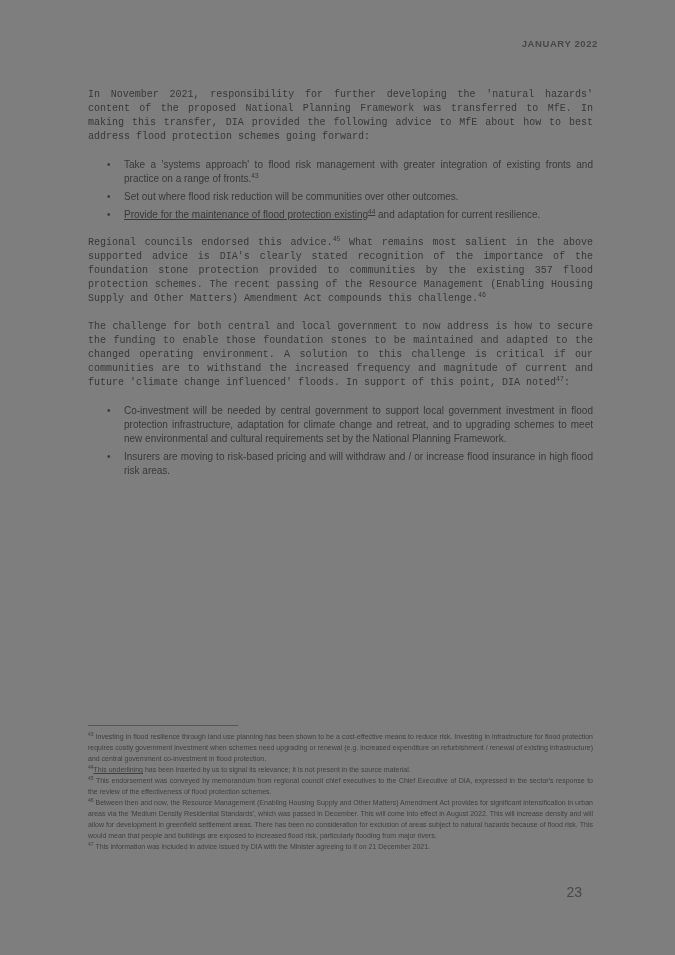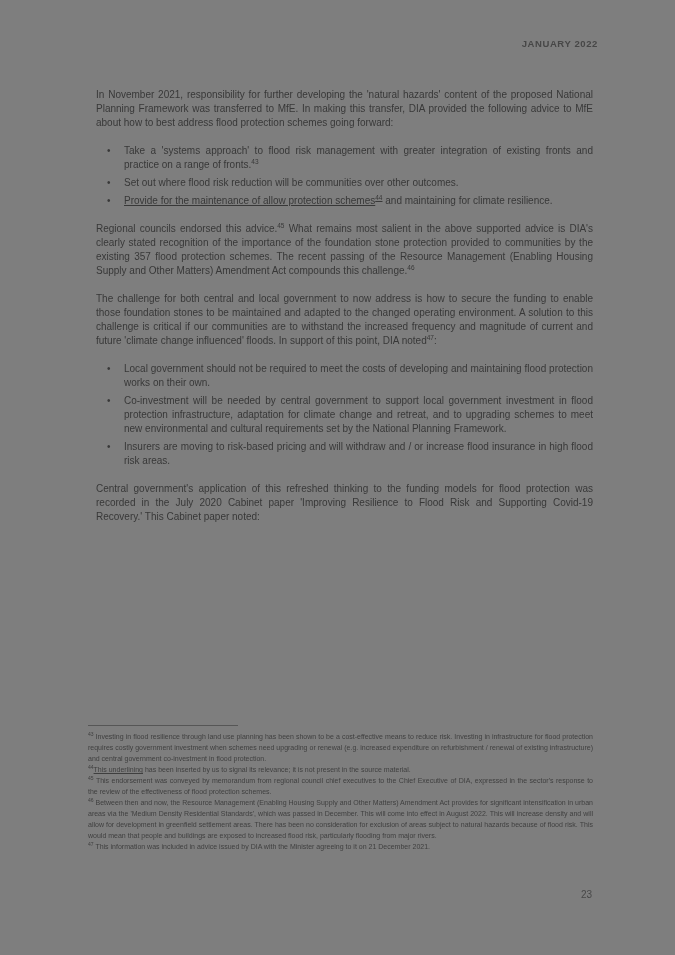--- a/index.html
+++ b/index.html
@@ -8,66 +8,64 @@
     font-family:"Liberation Sans",sans-serif;color:#3a3a3a;overflow:hidden;
   }
   .header-date{
     position:absolute;top:38px;right:48px;
     font-size:9.5px;letter-spacing:.6px;color:#474747;font-weight:bold;
   }
   .body-col{
     position:absolute;top:88px;left:88px;width:505px;
     font-size:10px;line-height:14px;text-align:justify;color:#383838;
   }
-  .body-col p{margin:0 0 14px 8px;}
+  .body-col p{margin:0 0 14px 0;font-family:Liberation Mono, monospace;}
   .body-col ul{margin:0 0 14px 0;padding:0;list-style:none;}
   .body-col li{position:relative;padding-left:36px;margin-bottom:4px;}
   .body-col li::before{content:"\2022";position:absolute;left:19px;top:0;}
   sup{font-size:6.5px;line-height:0;vertical-align:super;}
   .u{text-decoration:underline;}
   .footnotes{
     position:absolute;left:88px;top:725px;width:505px;
     font-size:7px;line-height:11px;text-align:justify;color:#3f3f3f;
   }
   .fn-rule{width:150px;border-top:1px solid #565656;margin:0 0 5px 0;}
   .fn{margin:0;}
   .fn sup{font-size:5px;}
   .page-number{
-    position:absolute;right:54px;bottom:55px;
-    font-size:10px;color:#484848;
+    position:absolute;right:64px;bottom:55px;
+    font-size:14px;color:#484848;
   }
 </style>
 </head>
 <body>
 
 <div class="page">
 
   <div class="header-date">JANUARY 2022</div>
 
   <div class="body-col">
 
     <p>In November 2021, responsibility for further developing the 'natural hazards' content of the proposed National Planning Framework was transferred to MfE. In making this transfer, DIA provided the following advice to MfE about how to best address flood protection schemes going forward:</p>
 
     <ul>
       <li><span>Take a 'systems approach' to flood risk management with greater integration of existing fronts and practice on a range of fronts.</span><sup>43</sup></li>
       <li><span>Set out where flood risk reduction will be communities over other outcomes.</span></li>
-      <li><span class="u">Provide for the maintenance of allow protection schemes</span><sup class="u">44</sup><span> and maintaining for climate resilience.</span></li>
+      <li><span class="u">Provide for the maintenance of flood protection existing</span><sup class="u">44</sup><span> and adaptation for current resilience.</span></li>
     </ul>
 
     <p><span>Regional councils endorsed this advice.</span><sup>45</sup><span> What remains most salient in the above supported advice is DIA's clearly stated recognition of the importance of the foundation stone protection provided to communities by the existing 357 flood protection schemes. The recent passing of the Resource Management (Enabling Housing Supply and Other Matters) Amendment Act compounds this challenge.</span><sup>46</sup></p>
 
     <p><span>The challenge for both central and local government to now address is how to secure the funding to enable those foundation stones to be maintained and adapted to the changed operating environment. A solution to this challenge is critical if our communities are to withstand the increased frequency and magnitude of current and future 'climate change influenced' floods. In support of this point, DIA noted</span><sup>47</sup><span>:</span></p>
 
     <ul>
-      <li><span>Local government should not be required to meet the costs of developing and maintaining flood protection works on their own.</span></li>
       <li><span>Co-investment will be needed by central government to support local government investment in flood protection infrastructure, adaptation for climate change and retreat, and to upgrading schemes to meet new environmental and cultural requirements set by the National Planning Framework.</span></li>
       <li><span>Insurers are moving to risk-based pricing and will withdraw and / or increase flood insurance in high flood risk areas.</span></li>
     </ul>
 
-    <p>Central government's application of this refreshed thinking to the funding models for flood protection was recorded in the July 2020 Cabinet paper 'Improving Resilience to Flood Risk and Supporting Covid-19 Recovery.' This Cabinet paper noted:</p>
 
   </div>
 
   <div class="footnotes">
     <div class="fn-rule"></div>
     <div class="fn"><sup>43</sup><span> Investing in flood resilience through land use planning has been shown to be a cost-effective means to reduce risk. Investing in infrastructure for flood protection requires costly government investment when schemes need upgrading or renewal (e.g. increased expenditure on refurbishment / renewal of existing infrastructure) and central government co-investment in flood protection.</span></div>
     <div class="fn"><sup>44</sup><span class="u">This underlining</span><span> has been inserted by us to signal its relevance; it is not present in the source material.</span></div>
     <div class="fn"><sup>45</sup><span> This endorsement was conveyed by memorandum from regional council chief executives to the Chief Executive of DIA, expressed in the sector's response to the review of the effectiveness of flood protection schemes.</span></div>
     <div class="fn"><sup>46</sup><span> Between then and now, the Resource Management (Enabling Housing Supply and Other Matters) Amendment Act provides for significant intensification in urban areas via the 'Medium Density Residential Standards', which was passed in December. This will come into effect in August 2022. This will increase density and will allow for development in greenfield settlement areas. There has been no consideration for exclusion of areas subject to natural hazards because of flood risk. This would mean that people and buildings are exposed to increased flood risk, particularly flooding from major rivers.</span></div>
     <div class="fn"><sup>47</sup><span> This information was included in advice issued by DIA with the Minister agreeing to it on 21 December 2021.</span></div>

